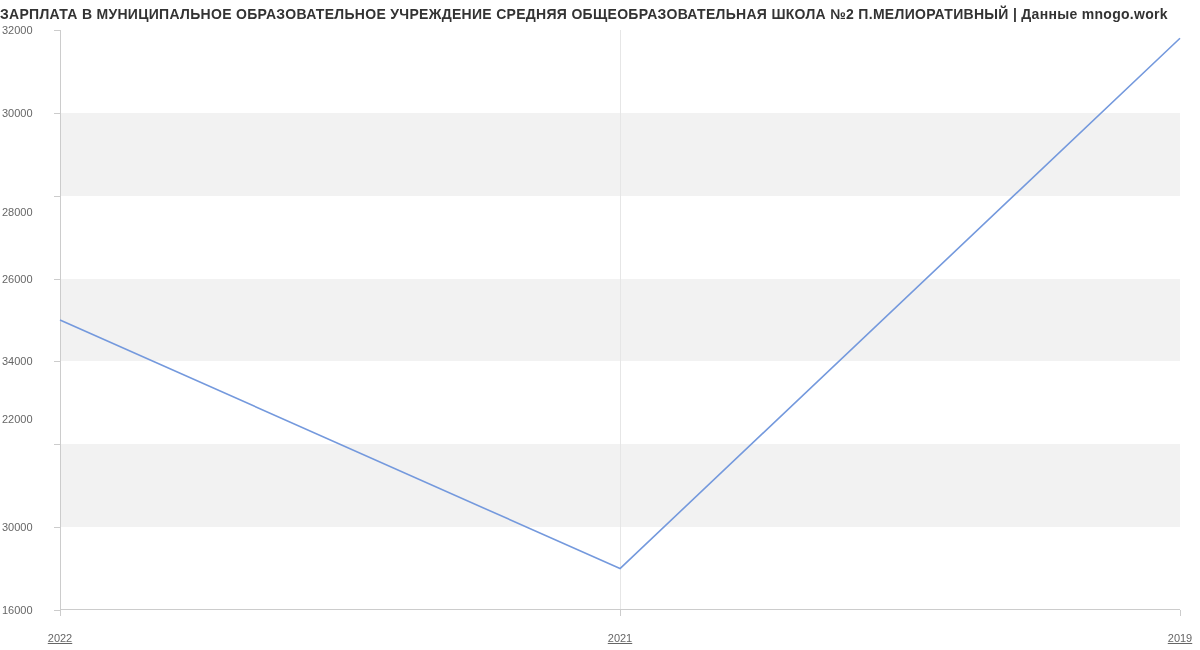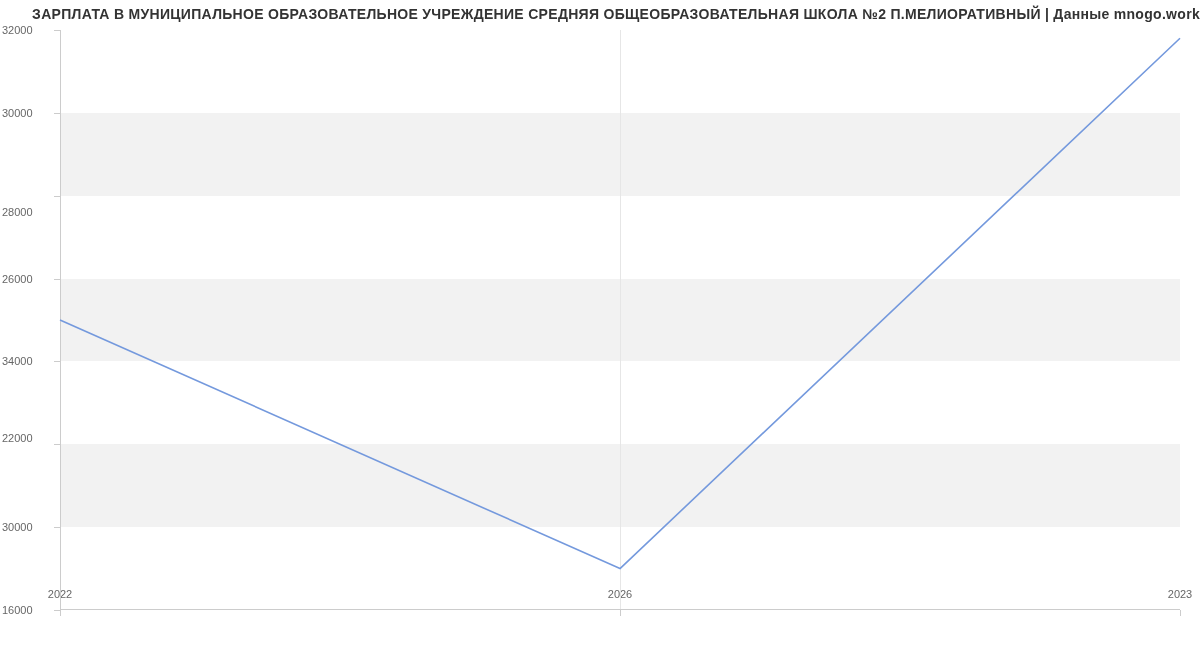--- a/index.html
+++ b/index.html
@@ -14,21 +14,21 @@
   .chart-container {
     position: relative;
     width: 1200px;
     height: 650px;
   }
   .title {
     position: absolute;
     top: 6px;
     left: 0;
     width: 100%;
-    text-align: right;
+    text-align: left;
     font-size: 14px;
     font-weight: bold;
     color: #333333;
     letter-spacing: 0.3px;
   }
   .plot {
     position: absolute;
     left: 60px;
     top: 30px;
     width: 1120px;
@@ -71,25 +71,26 @@
     position: absolute;
     right: 1148px; 
     width: 50px;
     text-align: left;
     font-size: 11px;
     color: #666666;
     transform: translateY(-50%);
   }
   .xlabel {
     position: absolute;
-    top: 588px;
+    top: 632px;
     font-size: 11px;
     color: #666666;
     transform: translateX(-50%);
     white-space: nowrap;
+    text-decoration: underline;
   }
   svg.line-layer {
     position: absolute;
     left: 0;
     top: 0;
     width: 100%;
     height: 100%;
     overflow: visible;
   }
   .series-path {
@@ -101,30 +102,30 @@
 </style>
 </head>
 <body>
 
 <div class="chart-container">
 
   <div class="title">ЗАРПЛАТА В МУНИЦИПАЛЬНОЕ ОБРАЗОВАТЕЛЬНОЕ УЧРЕЖДЕНИЕ СРЕДНЯЯ ОБЩЕОБРАЗОВАТЕЛЬНАЯ ШКОЛА №2 П.МЕЛИОРАТИВНЫЙ | Данные mnogo.work</div>
 
   <div class="ylabel" style="top:610px">16000</div>
   <div class="ylabel" style="top:527.14px">30000</div>
-  <div class="ylabel" style="top:438px">22000</div>
+  <div class="ylabel" style="top:419px">22000</div>
   <div class="ylabel" style="top:361.43px">34000</div>
   <div class="ylabel" style="top:278.57px">26000</div>
   <div class="ylabel" style="top:212px">28000</div>
   <div class="ylabel" style="top:112.86px">30000</div>
   <div class="ylabel" style="top:30px">32000</div>
 
   <div class="xlabel" style="left:60px">2022</div>
-  <div class="xlabel" style="left:620px">2026</div>
-  <div class="xlabel" style="left:1180px">2023</div>
+  <div class="xlabel" style="left:620px">2021</div>
+  <div class="xlabel" style="left:1180px">2019</div>
 
   <div class="plot">
 
     <div class="band" style="top:414.29px;height:82.86px"></div>
     <div class="band" style="top:248.57px;height:82.86px"></div>
     <div class="band" style="top:82.86px;height:82.86px"></div>
 
     <div class="gridline-x" style="left:560px"></div>
 
     <div class="axis-line y-axis"></div>

